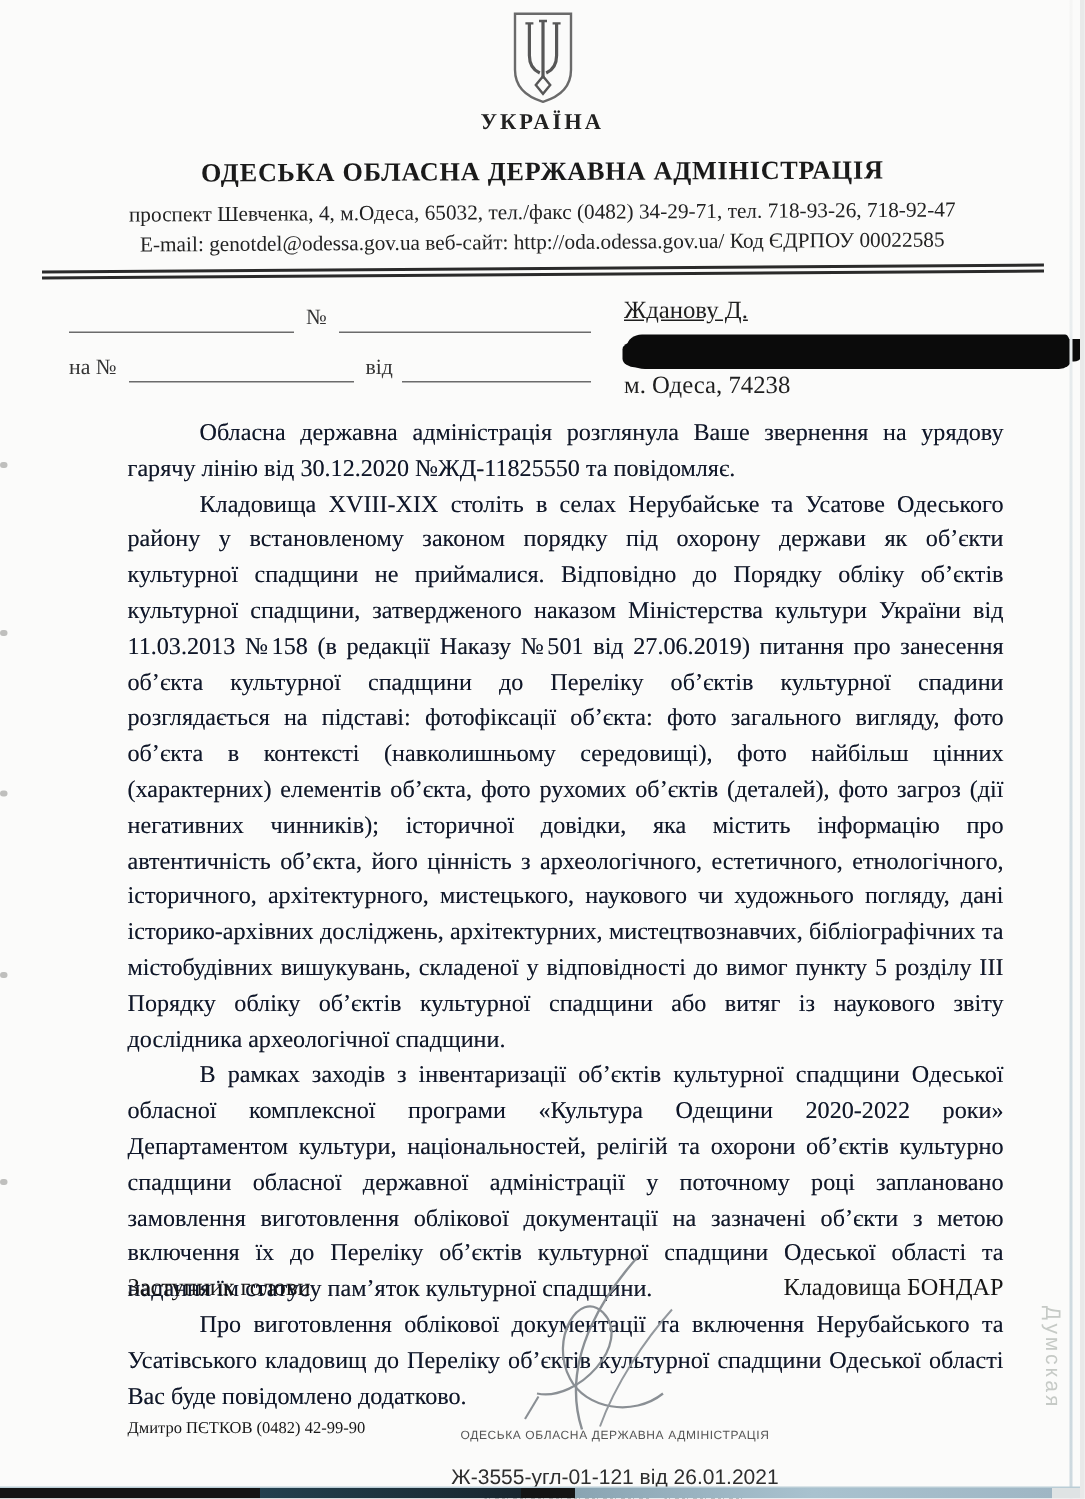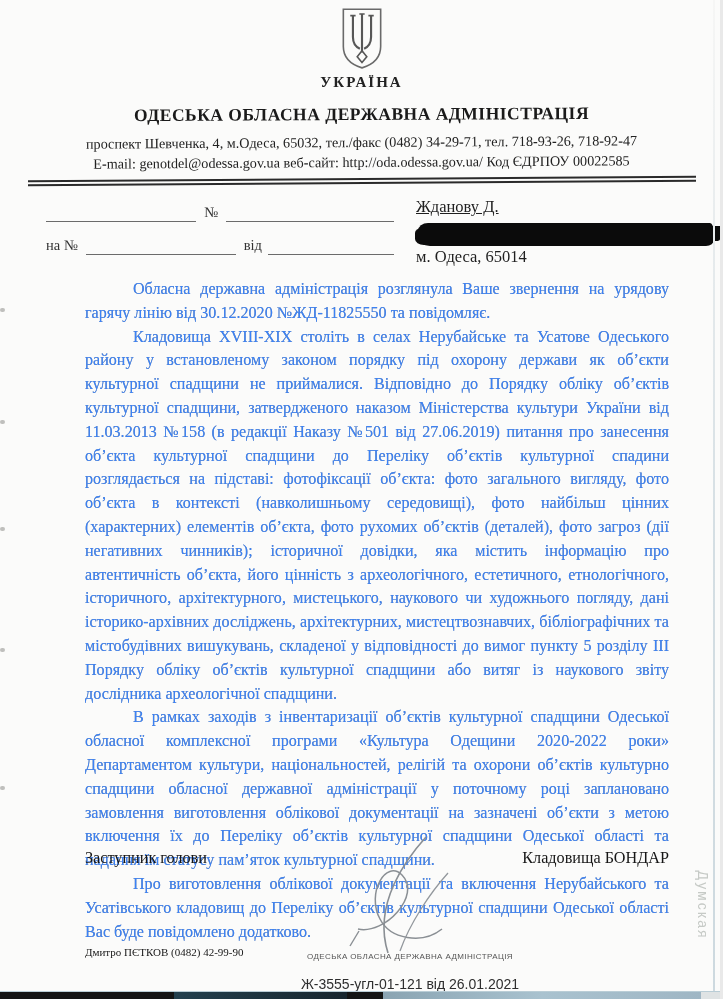--- a/index.html
+++ b/index.html
@@ -33,21 +33,21 @@
   .b3{width:150px;margin-left:8px;margin-right:8px;}
   .b4{flex:1;margin-left:6px;}
   .ref-label{white-space:nowrap;padding-bottom:1px;}
   .ref-right{position:absolute;top:197px;left:416px;width:300px;font-size:16.5px;color:#1f1f1f;text-decoration:underline;}
   .redaction{position:absolute;top:26px;left:2px;width:296px;height:23px;
     background:#0b0b0b;border-radius:10px 4px 8px 12px/8px 10px 6px 9px;
     box-shadow:-6px 2px 0 -3px #0b0b0b, 10px -1px 0 -4px #0b0b0b;}
   .ref-city{position:absolute;top:50px;left:0;}
   
   .body-text{position:absolute;top:277px;left:85px;width:584px;
-    font-size:16.1px;line-height:23.8px;text-align:justify;color:#3b82f6;
+    font-size:16.1px;line-height:23.8px;text-align:justify;color:#0f172a;
     text-shadow:0 0 .4px rgba(20,20,20,.45);}
   .body-text p{margin:0;text-indent:48px;}
   
   .sign-row{position:absolute;top:849px;left:85px;width:584px;font-size:16.2px;
     display:flex;justify-content:space-between;color:#161616;}
   .executor{position:absolute;top:946px;left:85px;font-size:11px;color:#161616;}
   .signature-svg{position:absolute;top:833px;left:330px;}
   
   .stamp{position:absolute;top:952px;left:270px;width:280px;text-align:center;
     font-family:"Liberation Sans","DejaVu Sans",sans-serif;color:#3a3a3a;}
@@ -104,21 +104,21 @@
       <span class="ref-label">на №</span>
       <span class="blank b3"></span>
       <span class="ref-label">від</span>
       <span class="blank b4"></span>
     </div>
   </div>
 
   <div class="ref-right">
     <div>Жданову Д.</div>
     <div class="redaction"></div>
-    <div class="ref-city">м. Одеса, 65014</div>
+    <div class="ref-city">м. Одеса, 74238</div>
   </div>
 
   <div class="body-text">
     <p>Обласна державна адміністрація розглянула Ваше звернення на урядову гарячу лінію від 30.12.2020 №ЖД-11825550  та повідомляє.</p>
     <p>Кладовища XVIII-XIX століть в селах Нерубайське та Усатове Одеського району у встановленому законом порядку під охорону держави як об’єкти культурної спадщини не приймалися.  Відповідно до Порядку обліку об’єктів культурної спадщини, затвердженого наказом Міністерства культури України від 11.03.2013 №158 (в редакції Наказу №501 від 27.06.2019) питання про занесення об’єкта культурної спадщини до Переліку об’єктів культурної спадини розглядається на підставі: фотофіксації об’єкта: фото загального вигляду, фото об’єкта в контексті (навколишньому середовищі), фото найбільш цінних (характерних) елементів об’єкта, фото рухомих об’єктів (деталей), фото загроз (дії негативних чинників); історичної довідки, яка містить інформацію про автентичність об’єкта, його цінність з археологічного, естетичного, етнологічного, історичного, архітектурного, мистецького, наукового чи художнього погляду, дані історико-архівних досліджень, архітектурних, мистецтвознавчих, бібліографічних та містобудівних вишукувань, складеної у відповідності до вимог пункту 5 розділу III Порядку обліку об’єктів культурної спадщини або витяг із наукового звіту дослідника археологічної спадщини.</p>
     <p>В рамках заходів з інвентаризації об’єктів культурної спадщини Одеської обласної комплексної програми «Культура Одещини 2020-2022 роки» Департаментом культури, національностей, релігій та охорони об’єктів культурно спадщини обласної державної адміністрації у поточному році заплановано замовлення виготовлення облікової документації на зазначені об’єкти з метою включення їх до Переліку об’єктів культурної спадщини Одеської області та надання їм статусу пам’яток культурної спадщини.</p>
     <p>Про виготовлення облікової документації та включення Нерубайського та Усатівського кладовищ до Переліку об’єктів культурної спадщини Одеської області Вас буде повідомлено додатково.</p>
   </div>
 
   <div class="sign-row">

